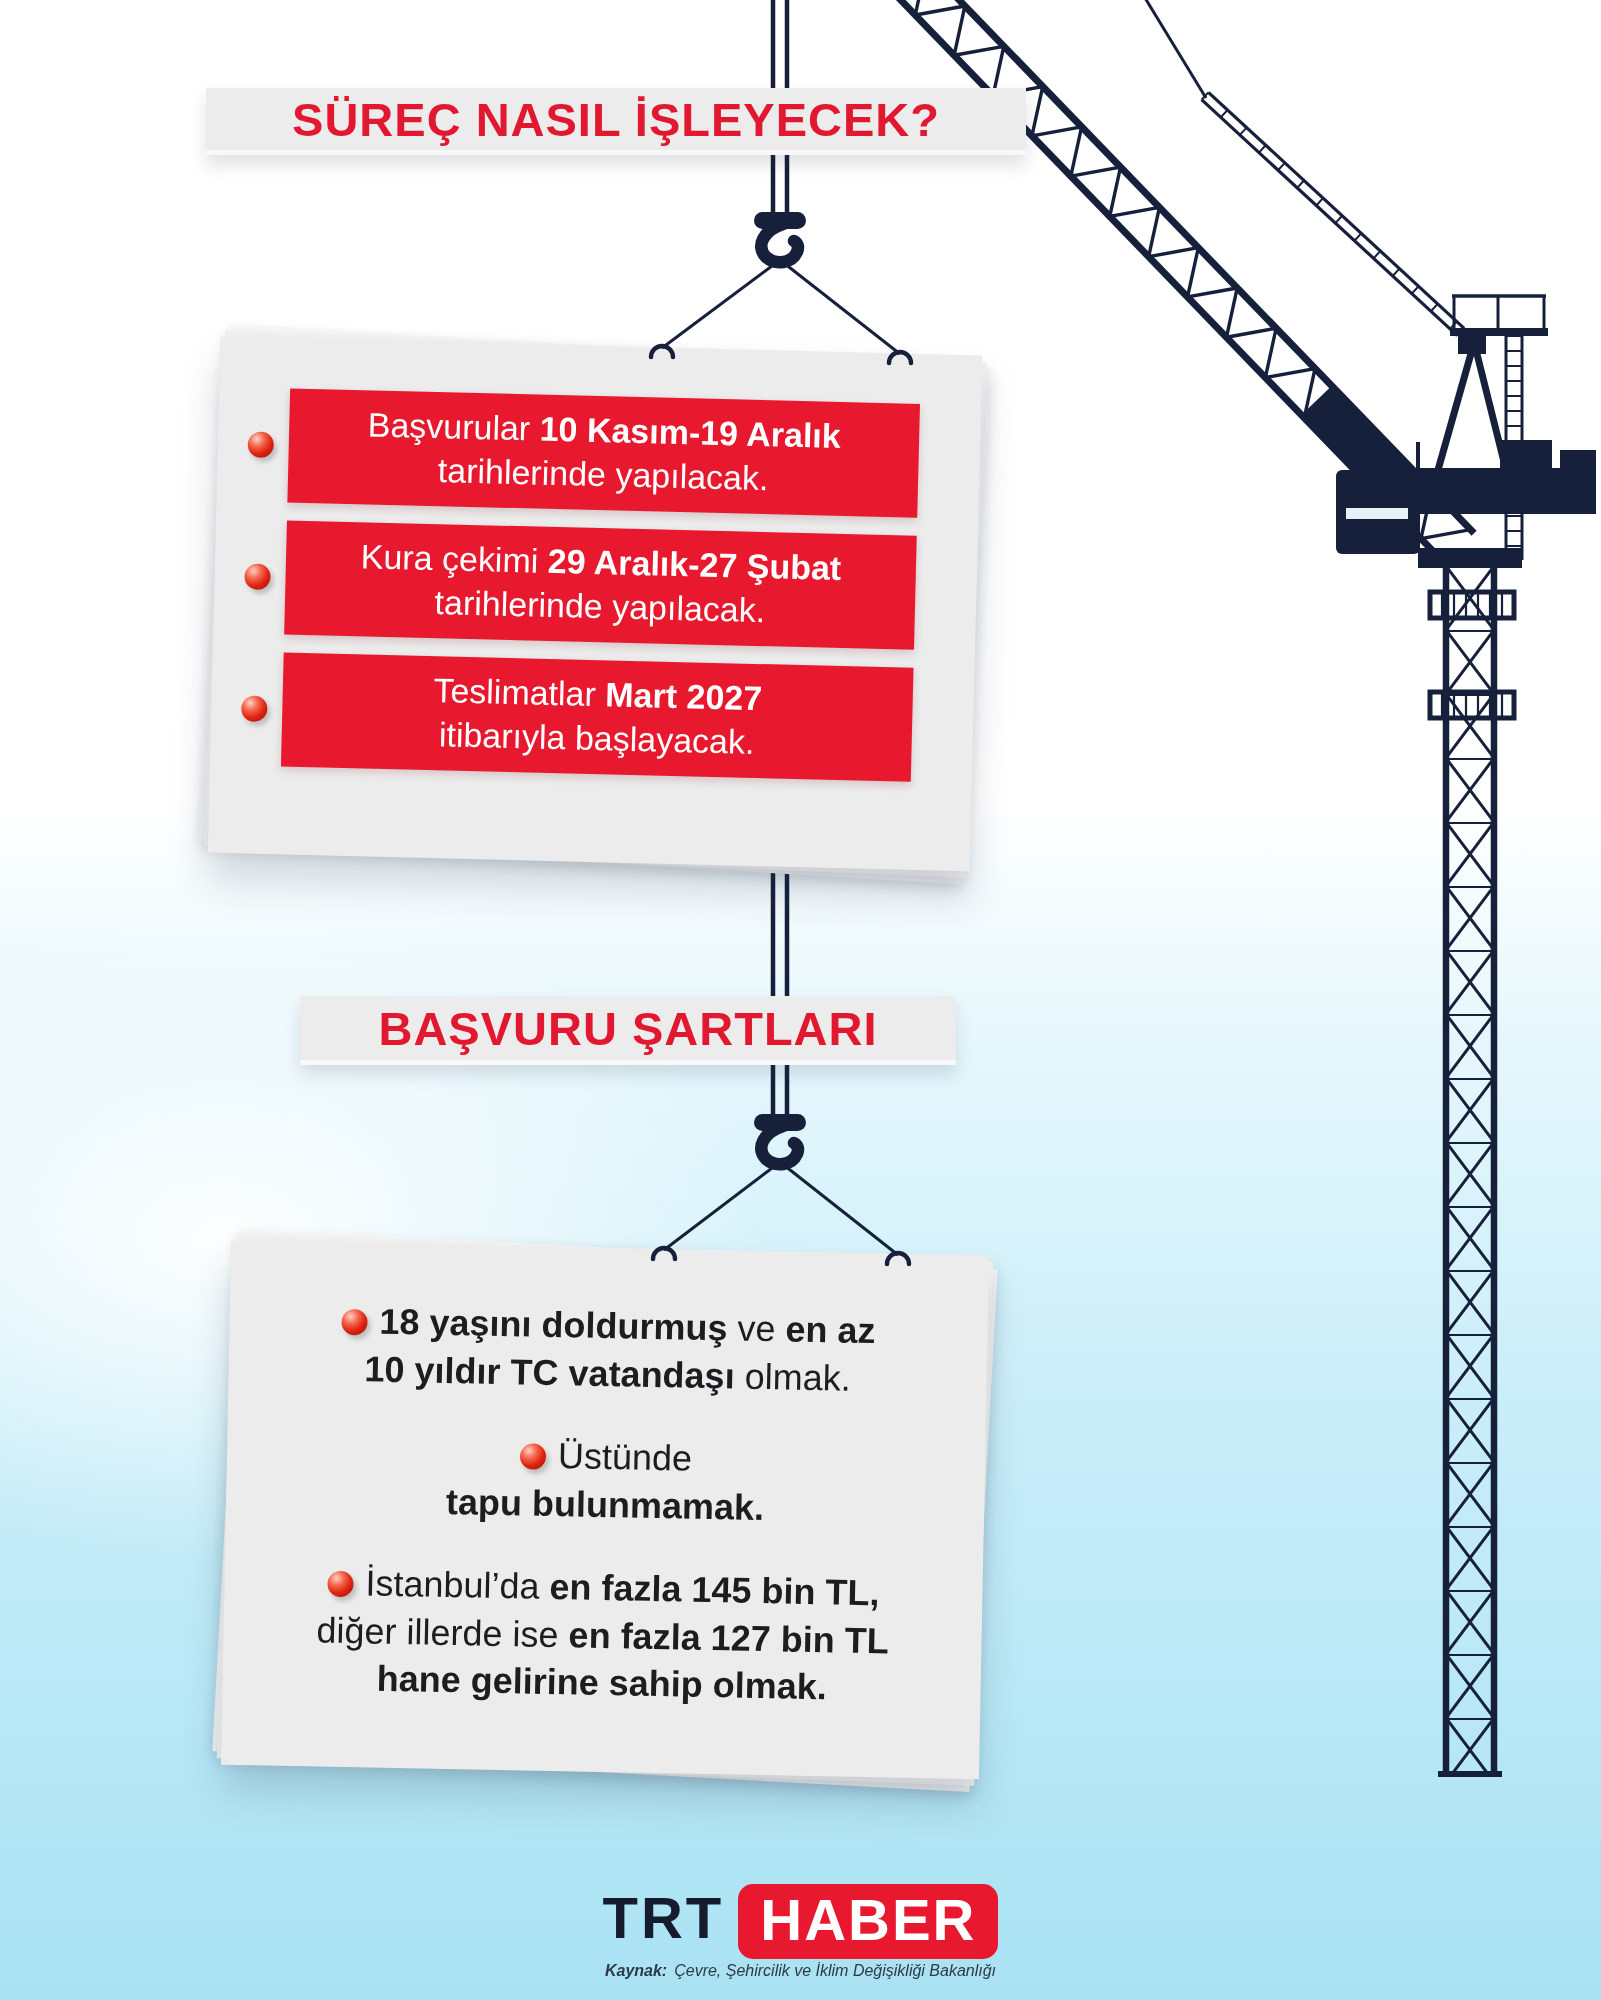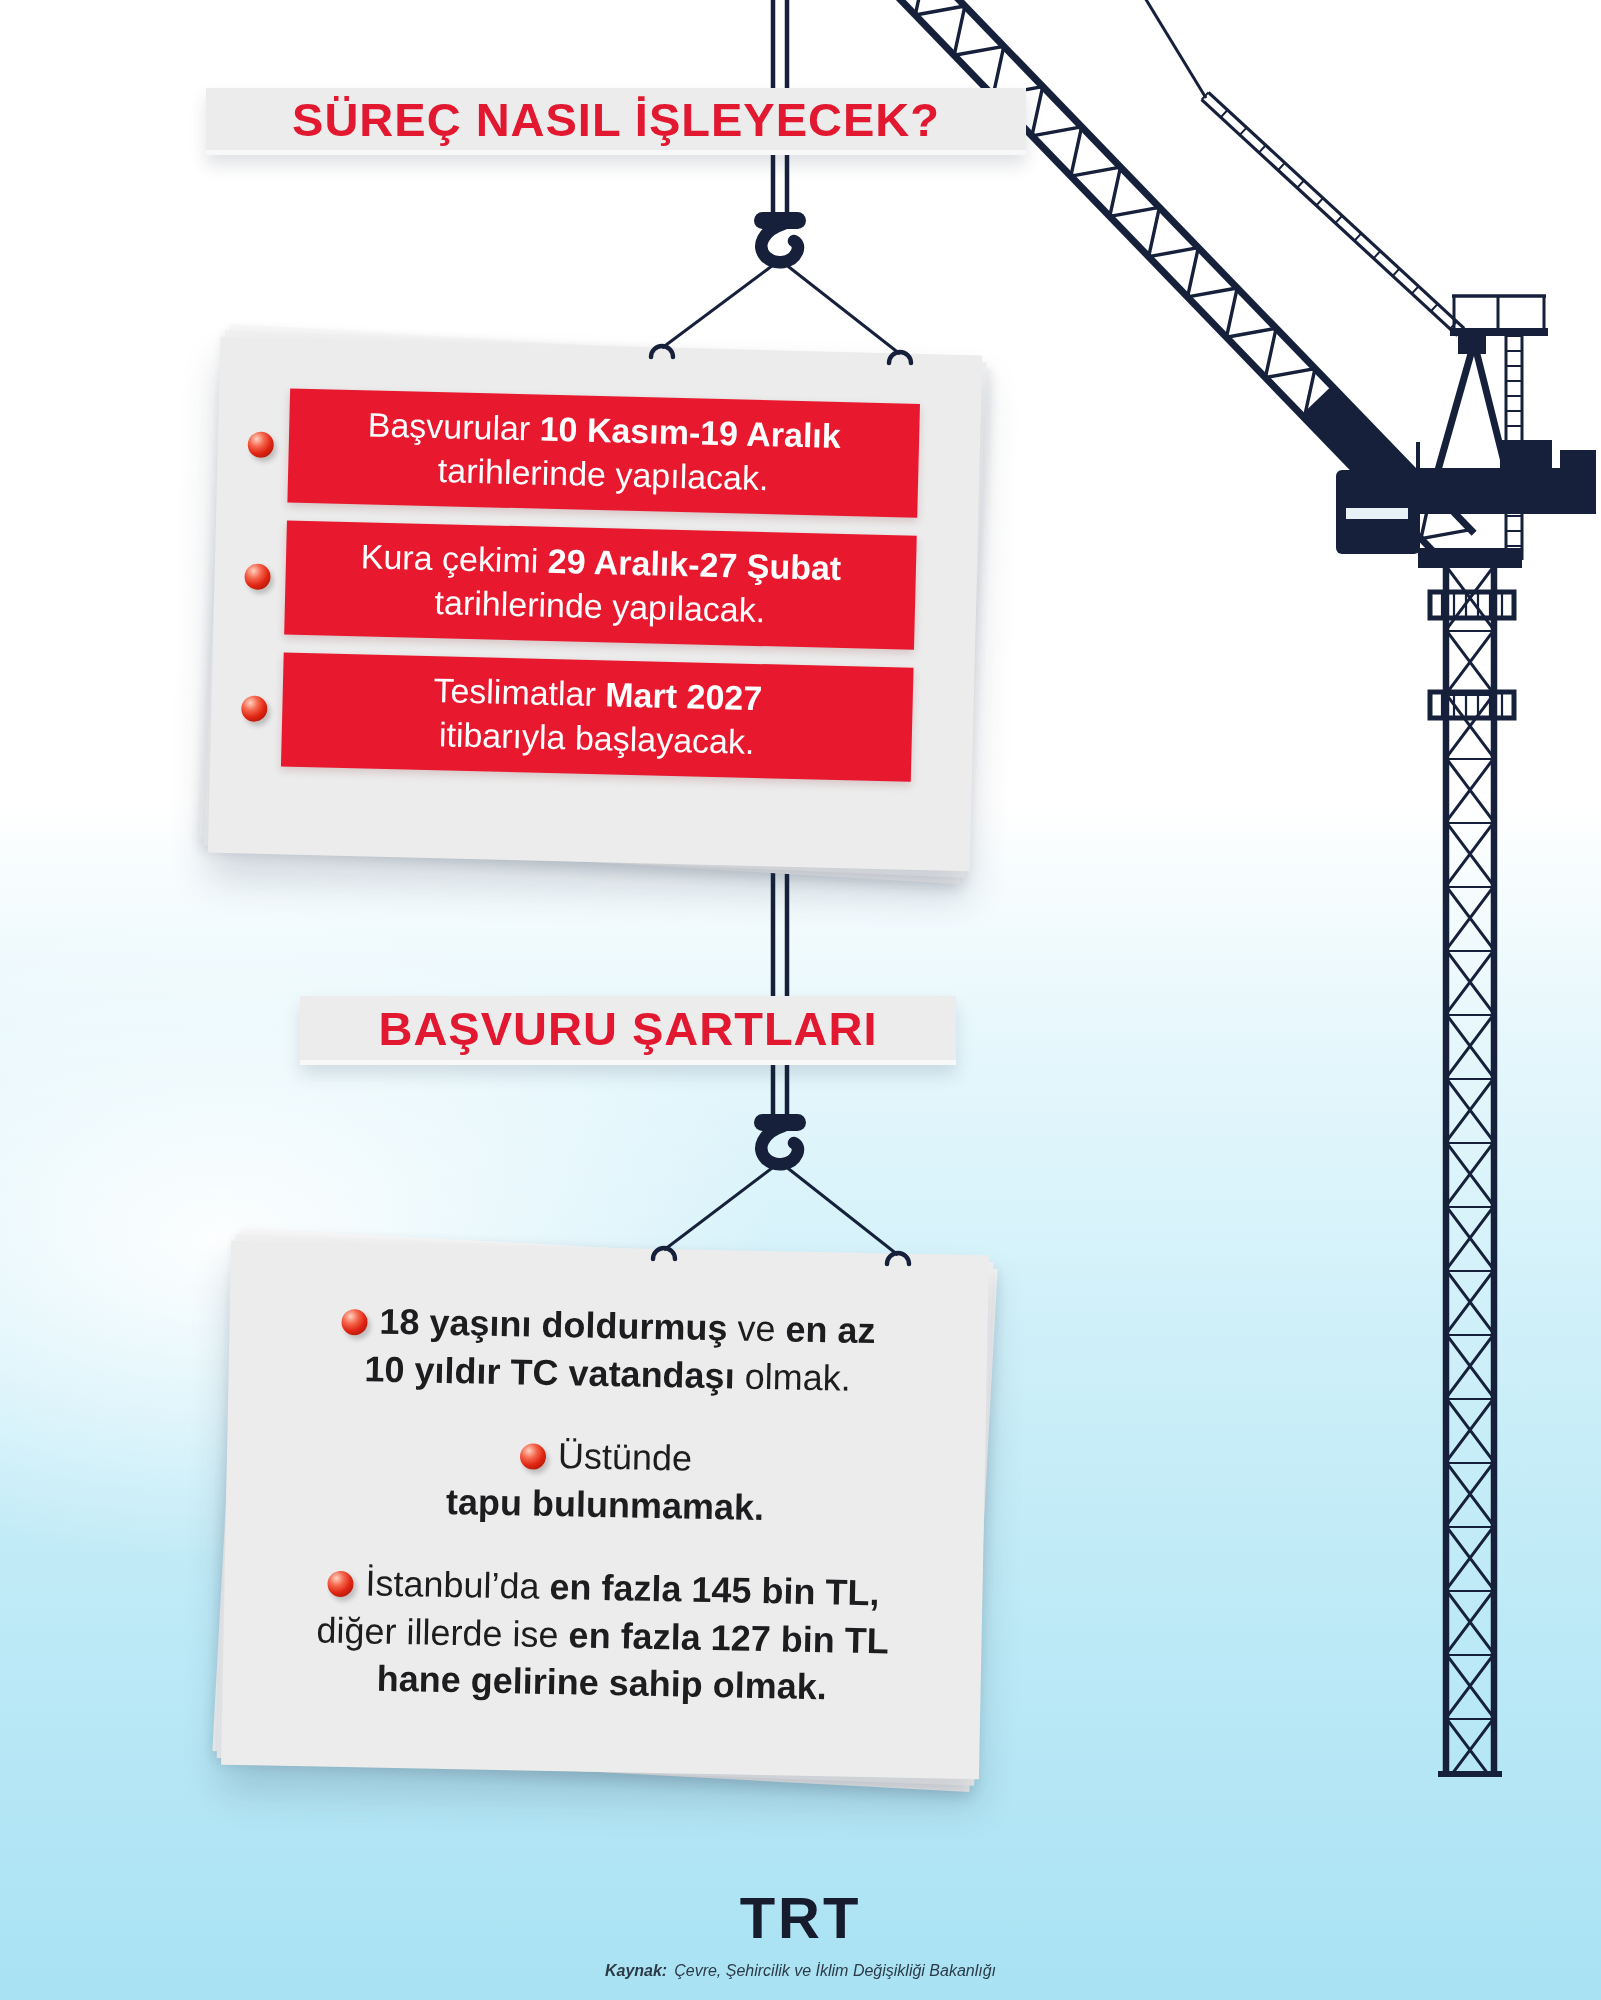--- a/index.html
+++ b/index.html
@@ -213,18 +213,19 @@
     <g stroke="#16203b" stroke-width="3">
       <line x1="780" y1="1162" x2="664" y2="1250"></line>
       <line x1="780" y1="1162" x2="898" y2="1255"></line>
     </g>
     <use href="#loop" transform="translate(664,1252)"></use>
     <use href="#loop" transform="translate(898,1257)"></use>
   </svg>
 
   <div class="logo-row">
     <span class="logo-trt">TRT</span>
+    <span class="logo-haber">HABER</span>
   </div>
   <div class="source-row">
     <span class="src-label">Kaynak:</span><span>Çevre, Şehircilik ve İklim Değişikliği Bakanlığı</span>
   </div>
 
 </div>
 
 </body></html>

